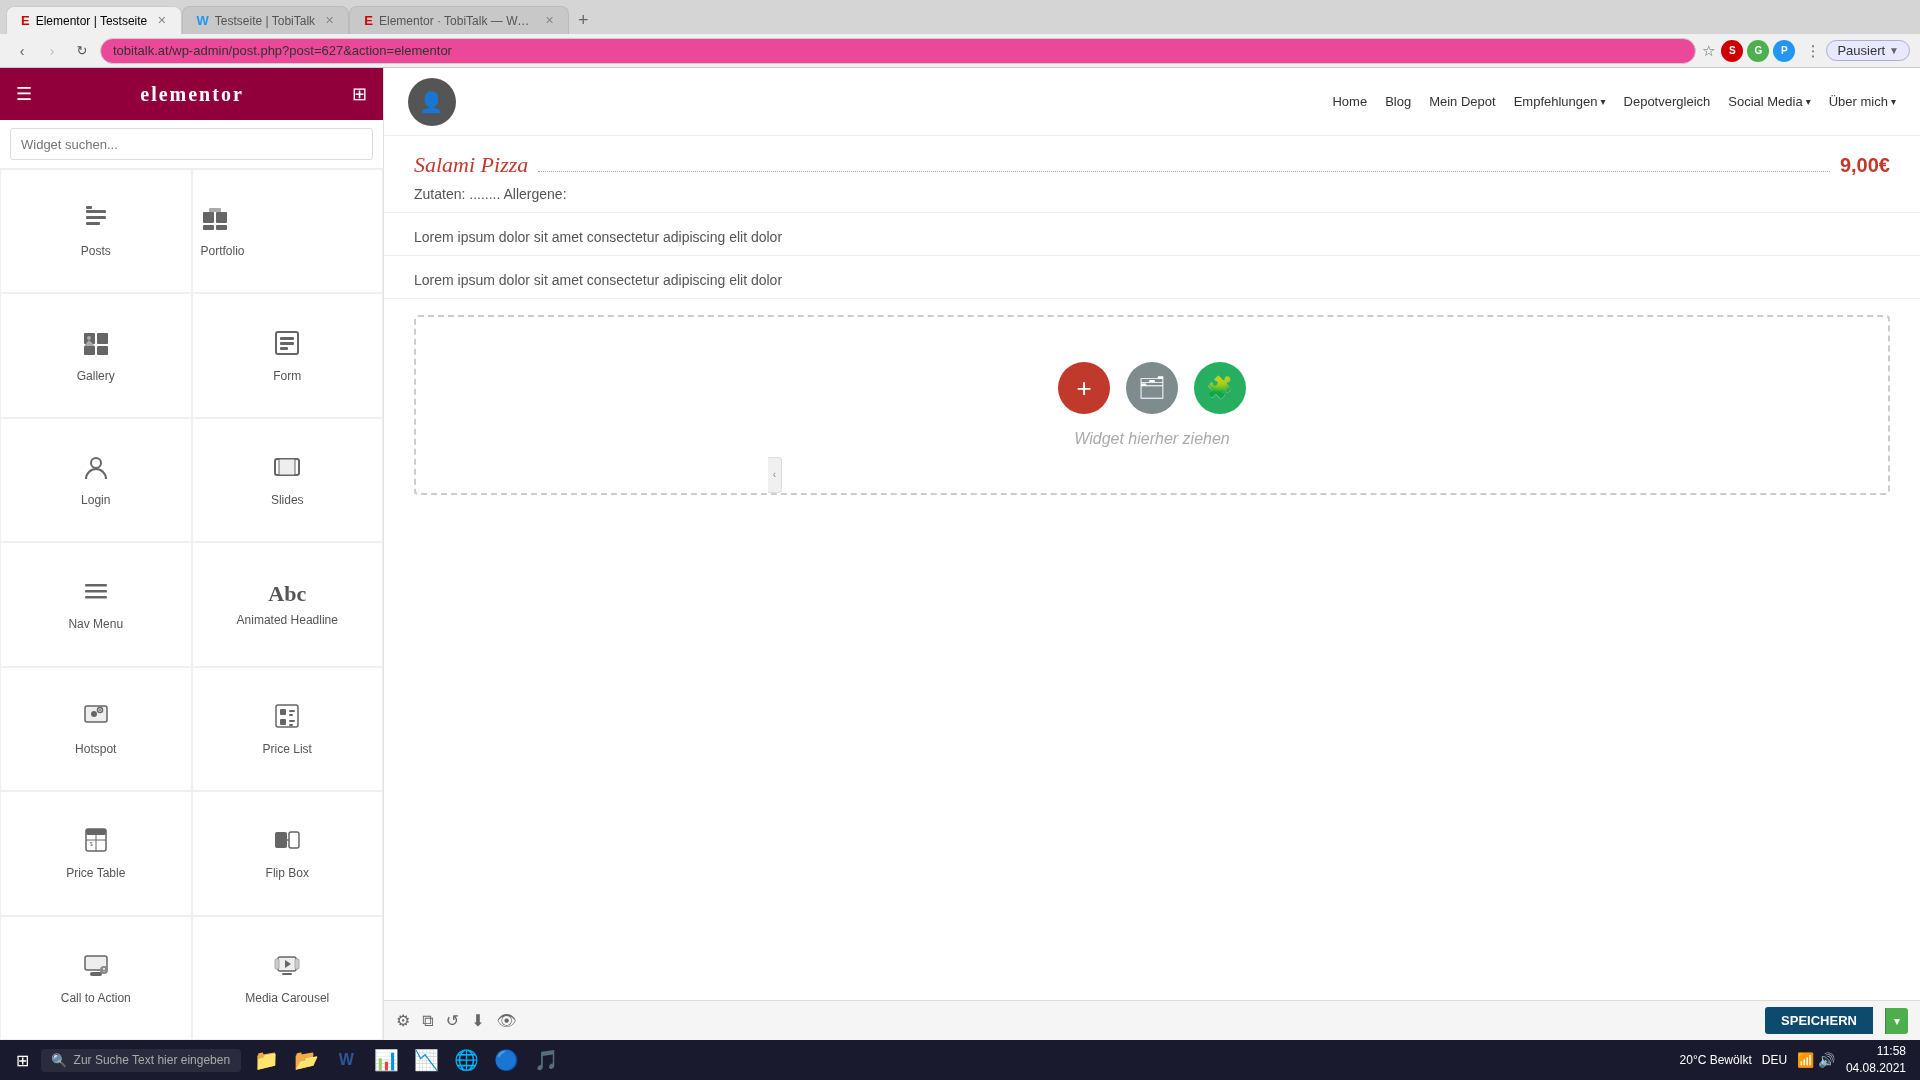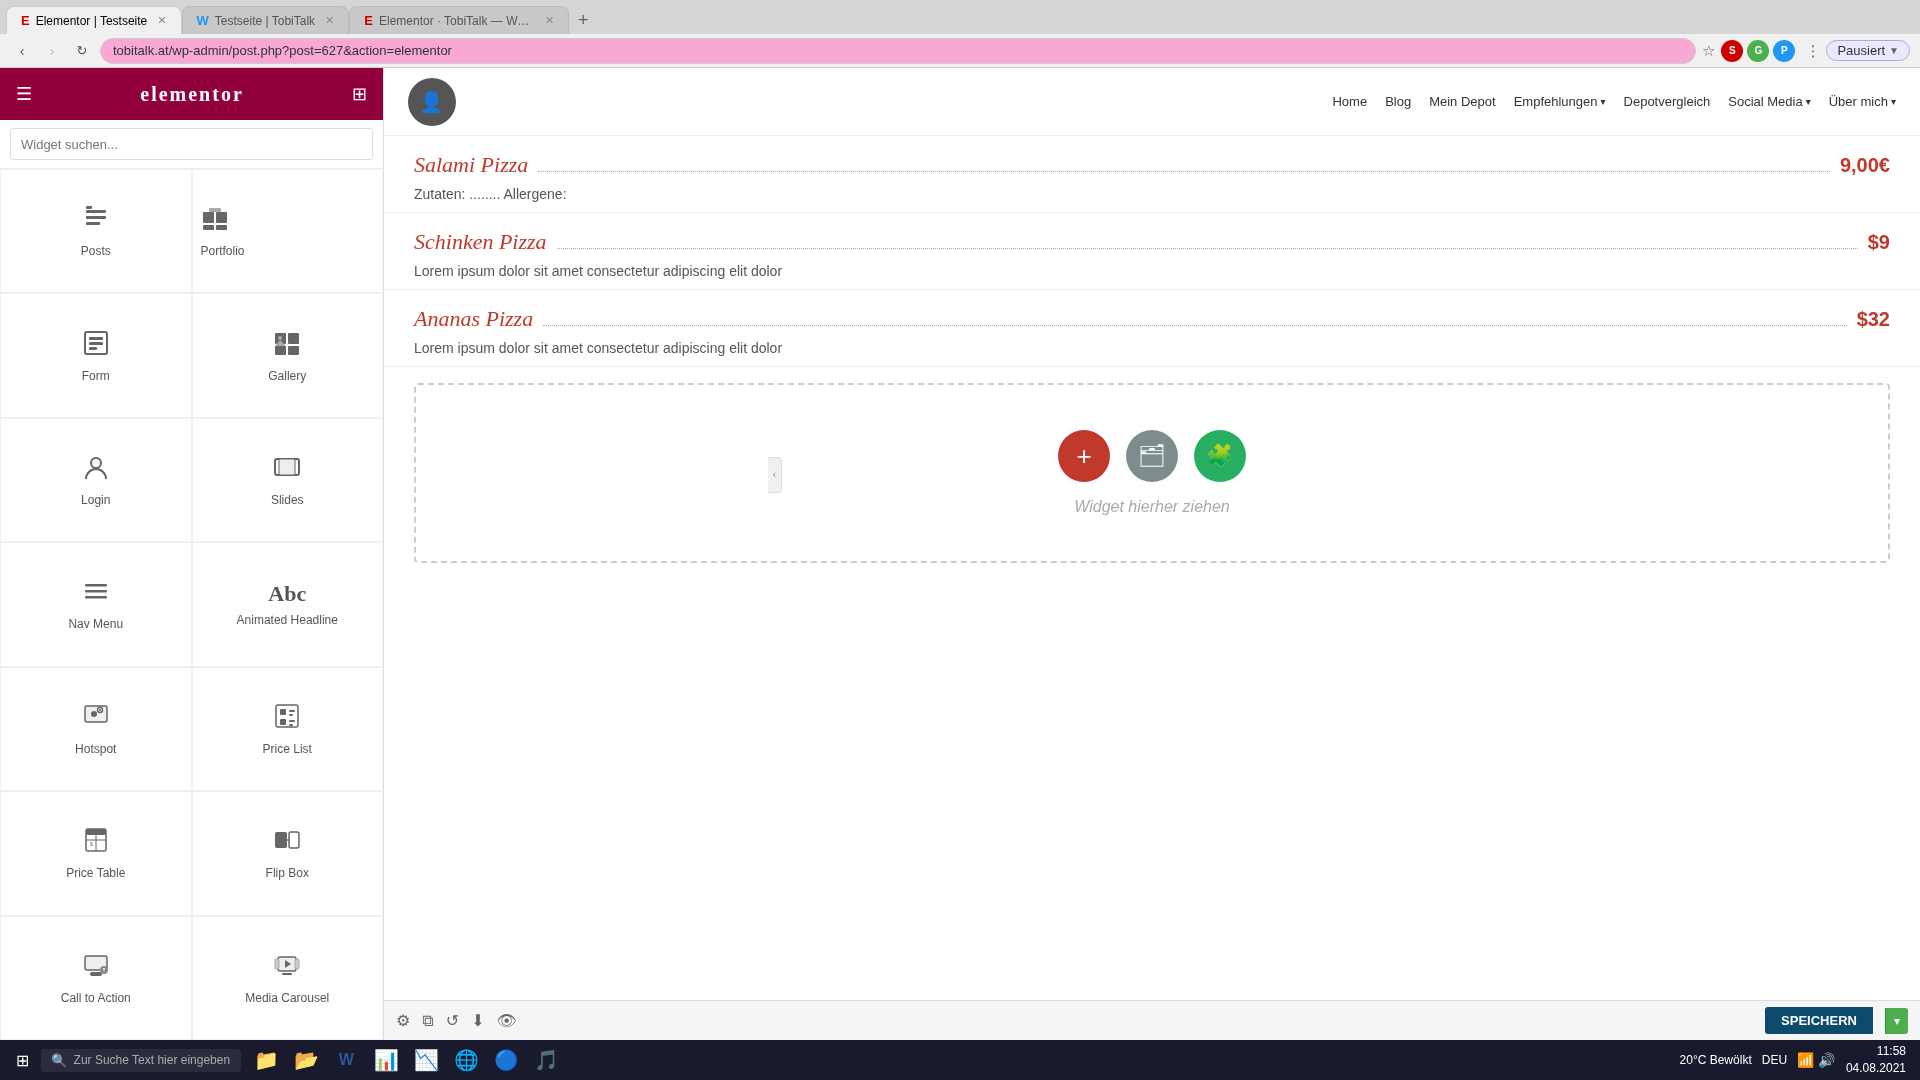--- a/index.html
+++ b/index.html
@@ -26,21 +26,21 @@
       <span style="white-space:nowrap;overflow:hidden;text-overflow:ellipsis;max-width:160px;font-size:12px;">Elementor · TobiTalk — WordPre...</span>
       <span style="margin-left:4px;color:#888;font-size:11px;cursor:pointer;">✕</span>
     </div>
     <div style="width:28px;height:28px;display:flex;align-items:center;justify-content:center;font-size:18px;color:#666;cursor:pointer;">+</div>
   </div>
 
   <div style="display:flex;align-items:center;gap:6px;height:34px;padding:0 10px;background:#f0f0f0;border-bottom:1px solid #ccc;">
     <span style="width:24px;height:24px;display:flex;align-items:center;justify-content:center;cursor:pointer;color:#555;font-size:14px;">‹</span>
     <span style="width:24px;height:24px;display:flex;align-items:center;justify-content:center;cursor:pointer;color:#bbb;font-size:14px;">›</span>
     <span style="width:24px;height:24px;display:flex;align-items:center;justify-content:center;cursor:pointer;color:#555;font-size:13px;">↻</span>
-    <div style="flex:1;height:26px;background:#f9a8d4;border:1px solid #ccc;border-radius:13px;display:flex;align-items:center;padding:0 12px;font-size:13px;color:#333;">
+    <div style="flex:1;height:26px;background:#ec4899;border:1px solid #ccc;border-radius:13px;display:flex;align-items:center;padding:0 12px;font-size:13px;color:#333;">
       <span>tobitalk.at/wp-admin/post.php?post=627&amp;action=elementor</span>
     </div>
     <span style="font-size:15px;color:#666;cursor:pointer;">☆</span>
     <div style="display:flex;gap:4px;align-items:center;">
       <div style="width:22px;height:22px;border-radius:50%;background:#c00;display:flex;align-items:center;justify-content:center;">
           <span style="color:white;font-size:10px;font-weight:bold;">S</span>
         </div>
       <div style="width:22px;height:22px;border-radius:50%;background:#4caf50;display:flex;align-items:center;justify-content:center;">
           <span style="color:white;font-size:10px;font-weight:bold;">G</span>
         </div>
@@ -88,46 +88,46 @@
         <div style="font-size:24px;margin-bottom:6px;color:#555;">
           <svg width="28" height="28" viewBox="0 0 28 28" fill="none">
               <rect x="2" y="8" width="11" height="11" rx="1" fill="#666"></rect>
               <rect x="15" y="8" width="11" height="11" rx="1" fill="#666"></rect>
               <rect x="2" y="21" width="11" height="5" rx="1" fill="#666"></rect>
               <rect x="15" y="21" width="11" height="5" rx="1" fill="#666"></rect>
               <rect x="8" y="4" width="12" height="4" rx="1" fill="#aaa"></rect>
             </svg>
         </div>
         <span style="font-size:12px;color:#555;text-align:center;">Portfolio</span>
-      </div>
-
-      <div style="display:flex;flex-direction:column;align-items:center;justify-content:center;padding:14px 8px;border:1px solid #f0f0f0;cursor:pointer;min-height:88px;">
-        <div style="font-size:24px;margin-bottom:6px;color:#555;">
-          <svg width="28" height="28" viewBox="0 0 28 28" fill="none">
-              <rect x="3" y="3" width="22" height="22" rx="2" stroke="#666" stroke-width="2" fill="none"></rect>
-              <rect x="7" y="8" width="14" height="3" rx="1" fill="#666"></rect>
-              <rect x="7" y="13" width="14" height="3" rx="1" fill="#666"></rect>
-              <rect x="7" y="18" width="8" height="3" rx="1" fill="#666"></rect>
-            </svg>
-        </div>
-        <span style="font-size:12px;color:#555;text-align:center;">Form</span>
       </div>
 
       <div style="display:flex;flex-direction:column;align-items:center;justify-content:center;padding:14px 8px;border:1px solid #f0f0f0;cursor:pointer;min-height:88px;">
         <div style="font-size:24px;margin-bottom:6px;color:#555;">
           <svg width="28" height="28" viewBox="0 0 28 28" fill="none">
               <rect x="2" y="4" width="11" height="11" rx="1" fill="#666"></rect>
               <rect x="15" y="4" width="11" height="11" rx="1" fill="#666"></rect>
               <rect x="2" y="17" width="11" height="9" rx="1" fill="#666"></rect>
               <rect x="15" y="17" width="11" height="9" rx="1" fill="#666"></rect>
               <circle cx="7" cy="9" r="2" fill="#aaa"></circle>
               <polygon points="13,17 2,17 7,11" fill="#aaa"></polygon>
             </svg>
         </div>
         <span style="font-size:12px;color:#555;text-align:center;">Gallery</span>
+      </div>
+
+      <div style="display:flex;flex-direction:column;align-items:center;justify-content:center;padding:14px 8px;border:1px solid #f0f0f0;cursor:pointer;min-height:88px;">
+        <div style="font-size:24px;margin-bottom:6px;color:#555;">
+          <svg width="28" height="28" viewBox="0 0 28 28" fill="none">
+              <rect x="3" y="3" width="22" height="22" rx="2" stroke="#666" stroke-width="2" fill="none"></rect>
+              <rect x="7" y="8" width="14" height="3" rx="1" fill="#666"></rect>
+              <rect x="7" y="13" width="14" height="3" rx="1" fill="#666"></rect>
+              <rect x="7" y="18" width="8" height="3" rx="1" fill="#666"></rect>
+            </svg>
+        </div>
+        <span style="font-size:12px;color:#555;text-align:center;">Form</span>
       </div>
 
       <div style="display:flex;flex-direction:column;align-items:center;justify-content:center;padding:14px 8px;border:1px solid #f0f0f0;cursor:pointer;min-height:88px;">
         <div style="font-size:24px;margin-bottom:6px;color:#555;">
           <svg width="28" height="28" viewBox="0 0 28 28" fill="none">
               <circle cx="14" cy="10" r="5" stroke="#666" stroke-width="2" fill="none"></circle>
               <path d="M4 26c0-5.5 4.5-10 10-10s10 4.5 10 10" stroke="#666" stroke-width="2" fill="none"></path>
             </svg>
         </div>
         <span style="font-size:12px;color:#555;text-align:center;">Login</span>
@@ -269,34 +269,24 @@
       <div style="padding:16px 30px 10px;border-bottom:1px solid #eee;">
         <div style="display:flex;align-items:baseline;gap:0;margin-bottom:8px;">
           <span style="font-family:'Georgia',cursive;font-size:22px;color:#c0392b;font-style:italic;">Salami Pizza</span>
           <div style="flex:1;border-bottom:1px dotted #aaa;margin:0 10px;margin-bottom:5px;"></div>
           <span style="font-size:20px;color:#c0392b;font-weight:bold;">9,00€</span>
         </div>
         <div style="font-size:14px;color:#555;">Zutaten: ........ Allergene:</div>
       </div>
 
       <div style="padding:16px 30px 10px;border-bottom:1px solid #eee;">
-        <div style="display:flex;align-items:baseline;gap:0;margin-bottom:8px;">
-          <span style="font-family:'Georgia',cursive;font-size:22px;color:#c0392b;font-style:italic;">Schinken Pizza</span>
-          <div style="flex:1;border-bottom:1px dotted #aaa;margin:0 10px;margin-bottom:5px;"></div>
-          <span style="font-size:20px;color:#c0392b;font-weight:bold;">$9</span>
-        </div>
         <div style="font-size:14px;color:#555;">Lorem ipsum dolor sit amet consectetur adipiscing elit dolor</div>
       </div>
 
       <div style="padding:16px 30px 10px;border-bottom:1px solid #eee;">
-        <div style="display:flex;align-items:baseline;gap:0;margin-bottom:8px;">
-          <span style="font-family:'Georgia',cursive;font-size:22px;color:#c0392b;font-style:italic;">Ananas Pizza</span>
-          <div style="flex:1;border-bottom:1px dotted #aaa;margin:0 10px;margin-bottom:5px;"></div>
-          <span style="font-size:20px;color:#c0392b;font-weight:bold;">$32</span>
-        </div>
         <div style="font-size:14px;color:#555;">Lorem ipsum dolor sit amet consectetur adipiscing elit dolor</div>
       </div>
 
       <div style="position:absolute;left:384px;top:40%;width:14px;height:36px;background:#f0f0f0;border:1px solid #ddd;border-left:none;border-radius:0 4px 4px 0;display:flex;align-items:center;justify-content:center;cursor:pointer;z-index:50;">
         <span style="font-size:10px;color:#888;">‹</span>
       </div>
 
       <div style="margin:16px 30px;border:2px dashed #ccc;border-radius:4px;padding:40px;display:flex;flex-direction:column;align-items:center;justify-content:center;gap:16px;min-height:180px;">
         <div style="display:flex;gap:16px;">
           <div style="width:52px;height:52px;border-radius:50%;background:#c0392b;display:flex;align-items:center;justify-content:center;cursor:pointer;font-size:26px;color:white;">+</div>

